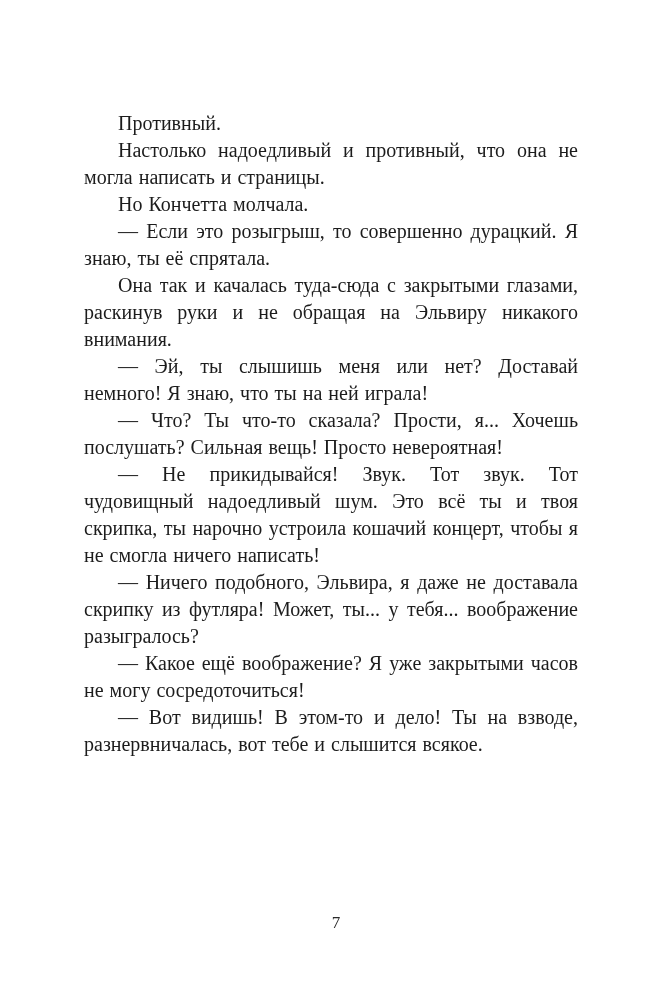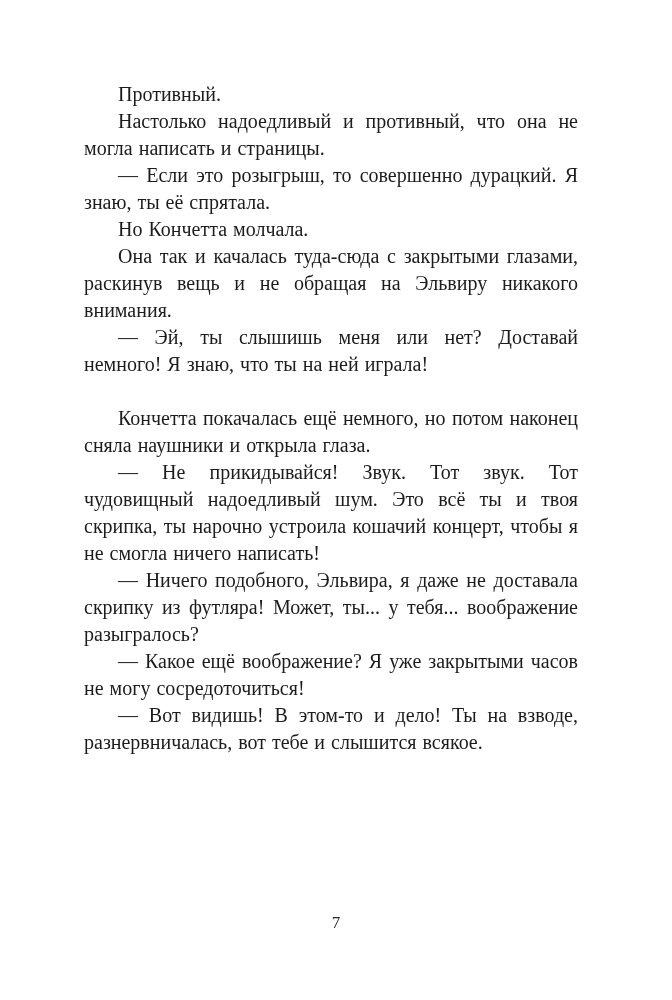--- a/index.html
+++ b/index.html
@@ -11,21 +11,21 @@
     position: relative;
     width: 672px;
     height: 1000px;
     background: #ffffff;
     overflow: hidden;
     font-family: "Liberation Serif", "DejaVu Serif", serif;
     color: #1c1c1c;
   }
   .text-block {
     position: absolute;
-    top: 81px;
+    top: 110px;
     left: 84px;
     width: 494px;
     font-size: 20px;
     line-height: 27px;
     text-align: justify;
     hyphens: auto;
     -webkit-hyphens: auto;
   }
   .para {
     margin: 0;
@@ -45,24 +45,24 @@
     color: #2a2a2a;
   }
 </style>
 </head>
 <body>
 
 <div class="page">
   <div class="text-block">
       <p class="para" lang="ru">Противный.</p>
       <p class="para" lang="ru">Настолько надоедливый и противный, что она не могла написать и страницы.</p>
+      <p class="para" lang="ru">Но Кончетта молчала.</p>
       <p class="para" lang="ru">— Если это розыгрыш, то совершенно дурацкий. Я знаю, ты её спрятала.</p>
-      <p class="para" lang="ru">Но Кончетта молчала.</p>
-      <p class="para" lang="ru">Она так и качалась туда-сюда с закрытыми глазами, раскинув вещь и не обращая на Эльвиру никакого внимания.</p>
+      <p class="para" lang="ru">Она так и качалась туда-сюда с закрытыми глазами, раскинув руки и не обращая на Эльвиру никакого внимания.</p>
       <p class="para" lang="ru">— Эй, ты слышишь меня или нет? Доставай немного! Я знаю, что ты на ней играла!</p>
-      <p class="para section-break" lang="ru">Кончетта покачалась ещё немного, но потом наконец сняла наушники и открыла глаза.</p>
+      <p class="para" lang="ru">— Что? Ты что-то сказала? Прости, я... Хочешь послушать? Сильная вещь! Просто невероятная!</p>
       <p class="para" lang="ru">— Не прикидывайся! Звук. Тот звук. Тот чудовищный надоедливый шум. Это всё ты и твоя скрипка, ты нарочно устроила кошачий концерт, чтобы я не смогла ничего написать!</p>
       <p class="para" lang="ru">— Ничего подобного, Эльвира, я даже не доставала скрипку из футляра! Может, ты... у тебя... воображение разыгралось?</p>
       <p class="para" lang="ru">— Какое ещё воображение? Я уже закрытыми часов не могу сосредоточиться!</p>
       <p class="para" lang="ru">— Вот видишь! В этом-то и дело! Ты на взводе, разнервничалась, вот тебе и слышится всякое.</p>
     </div>
   <div class="page-number">7</div>
 </div>
 
 </body></html>

